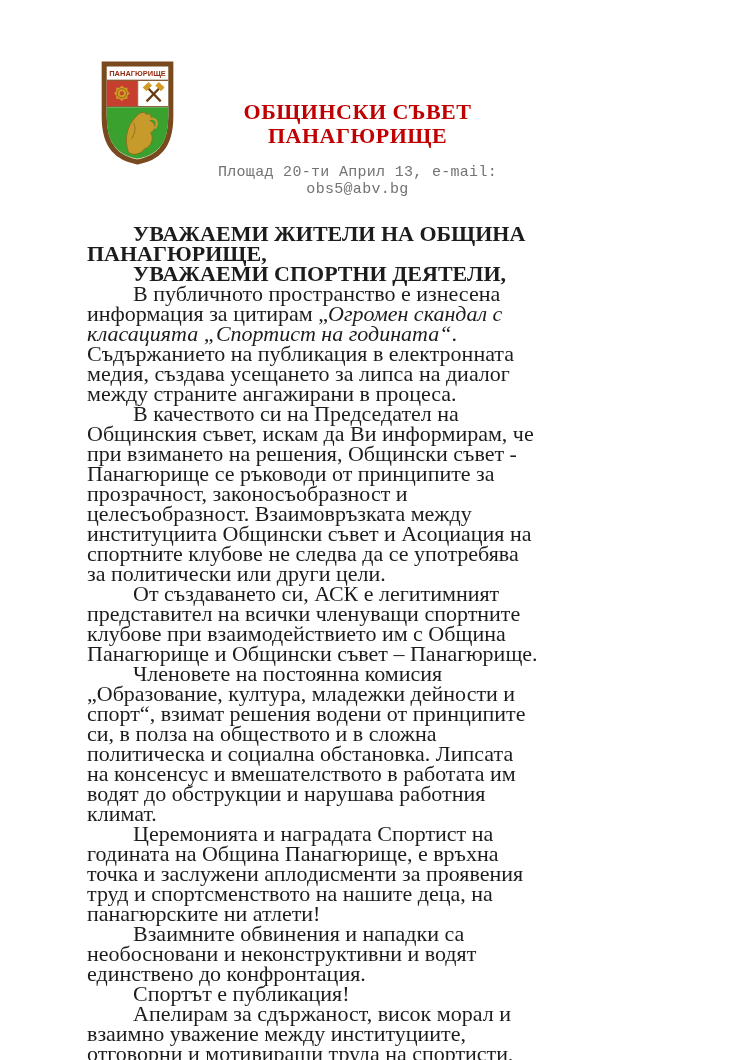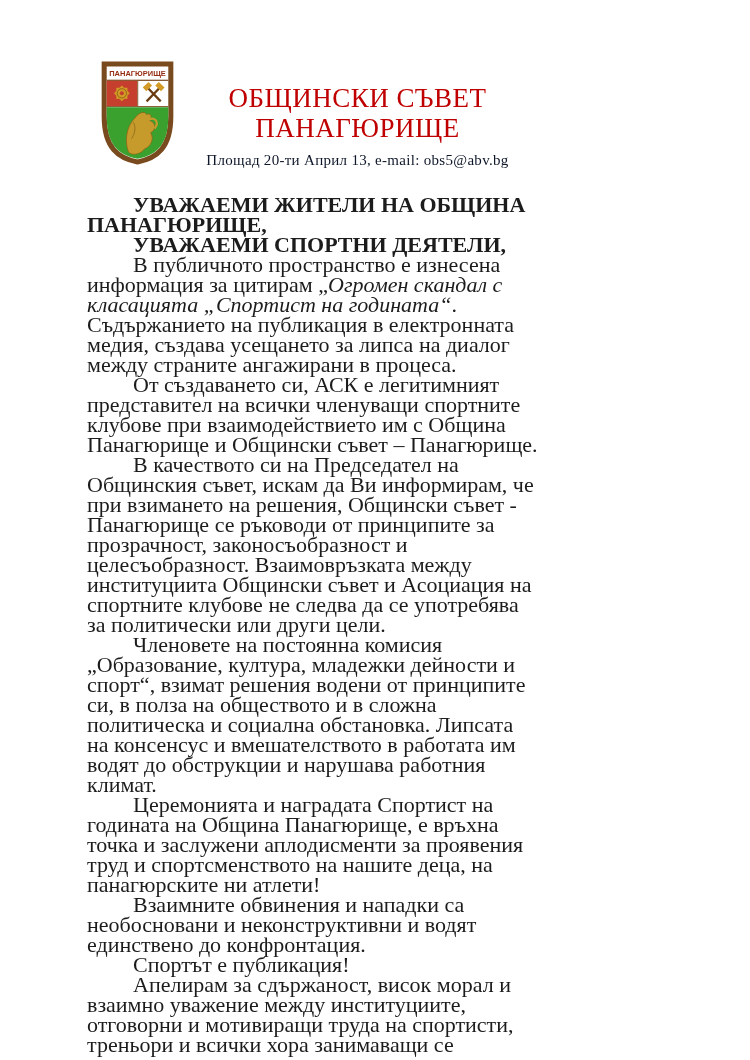--- a/index.html
+++ b/index.html
@@ -6,21 +6,21 @@
   .page{
     width:626px;height:1060px;background:#ffffff;overflow:hidden;
     font-family:"Liberation Serif","DejaVu Serif",serif;color:#1c1c1c;
     box-sizing:border-box;position:relative;
   }
   
   .letterhead{display:flex;align-items:flex-start;padding:60px 86px 0 100px;}
   .logo-wrap{width:75px;flex:0 0 75px;}
   .logo-wrap svg{display:block;width:75px;height:105px;}
   .head-text{flex:1;text-align:center;padding-top:24px;}
-  .org-title{margin:0;font-size:27px;font-weight:normal;letter-spacing:.5px;line-height:1.1;}
+  .org-title{margin:16px;font-size:22px;font-weight:bold;letter-spacing:.5px;line-height:1.1;}
   .address-line{margin-top:9px;font-size:15px;letter-spacing:.3px;}
   
   .doc-title{margin-top:26px;padding:0 87px;text-align:center;font-weight:bold;
              font-size:24px;line-height:27px;}
   
   .doc-body{margin-top:18px;padding:0 87px;font-size:22px;line-height:20px;}
   .doc-body p{margin:0;text-indent:46px;}
   .salut{font-weight:bold;}
   .italic-seg{font-style:italic;}
   
@@ -64,35 +64,35 @@
         <g>
           <path d="M28,91 C24,80 26,66 34,58 C38,52 44,50 46,54 C50,52 52,56 49,60
                    C56,62 55,70 50,72 C54,78 50,86 44,88 C40,94 31,95 28,91 Z" fill="#c79a2c" stroke="#8a6a1a" stroke-width="0.8"></path>
           <path d="M46,60 C54,55 59,61 54,68" fill="none" stroke="#c79a2c" stroke-width="2.2"></path>
           <path d="M33,62 C36,67 34,74 31,78" fill="none" stroke="#8a6a1a" stroke-width="0.8"></path>
         </g>
       </svg>
     </div>
     <div class="head-text">
       <h1 class="org-title" style="color: rgb(192, 0, 0);">ОБЩИНСКИ СЪВЕТ ПАНАГЮРИЩЕ</h1>
-      <div class="address-line" style="color: #0f172a;">Площад 20-ти Април 13, e-mail: obs5@abv.bg</div>
+      <div class="address-line" style="color: #737373; font-family: Liberation Mono, monospace;">Площад 20-ти Април 13, e-mail: obs5@abv.bg</div>
     </div>
   </div>
 
   <div class="doc-title">
   </div>
 
   <div class="doc-body">
     <p class="salut">УВАЖАЕМИ ЖИТЕЛИ НА ОБЩИНА ПАНАГЮРИЩЕ,</p>
     <p class="salut">УВАЖАЕМИ СПОРТНИ ДЕЯТЕЛИ,</p>
 
     <p><span>В публичното пространство е изнесена информация за цитирам „</span><span class="italic-seg">Огромен скандал с класацията „Спортист на годината“</span><span>. Съдържанието на публикация в електронната медия, създава усещането за липса на диалог между страните ангажирани в процеса.</span></p>
 
+    <p>В качеството си на Председател на Общинския съвет, искам да Ви информирам, че при взимането на решения, Общински съвет - Панагюрище се ръководи от принципите за прозрачност, законосъобразност и целесъобразност. Взаимовръзката между институциита Общински съвет и Асоциация на спортните клубове не следва да се употребява за политически или други цели.</p>
     <p>От създаването си, АСК е легитимният представител на всички членуващи спортните клубове при взаимодействието им с Община Панагюрище и Общински съвет – Панагюрище.</p>
-    <p>В качеството си на Председател на Общинския съвет, искам да Ви информирам, че при взимането на решения, Общински съвет - Панагюрище се ръководи от принципите за прозрачност, законосъобразност и целесъобразност. Взаимовръзката между институциита Общински съвет и Асоциация на спортните клубове не следва да се употребява за политически или други цели.</p>
     <p>Членовете на постоянна комисия „Образование, култура, младежки дейности и спорт“, взимат решения водени от принципите си, в полза на обществото и в сложна политическа и социална обстановка. Липсата на консенсус и вмешателството в работата им водят до обструкции и нарушава работния климат.</p>
     <p>Церемонията и наградата Спортист на годината на Община Панагюрище, е връхна точка и заслужени аплодисменти за проявения труд и спортсменството на нашите деца, на панагюрските ни атлети!</p>
     <p>Взаимните обвинения и нападки са необосновани и неконструктивни и водят единствено до конфронтация.</p>
     <p>Спортът е публикация!</p>
     <p>Апелирам за сдържаност, висок морал и взаимно уважение между институциите, отговорни и мотивиращи труда на спортисти, треньори и всички хора занимаващи се организиран спорт.</p>
   </div>
 
   <div class="signature">
     <svg class="ink" viewBox="0 0 120 110">
       <g fill="none" stroke-width="2.3" stroke-linecap="round" stroke="#4d58a5">

